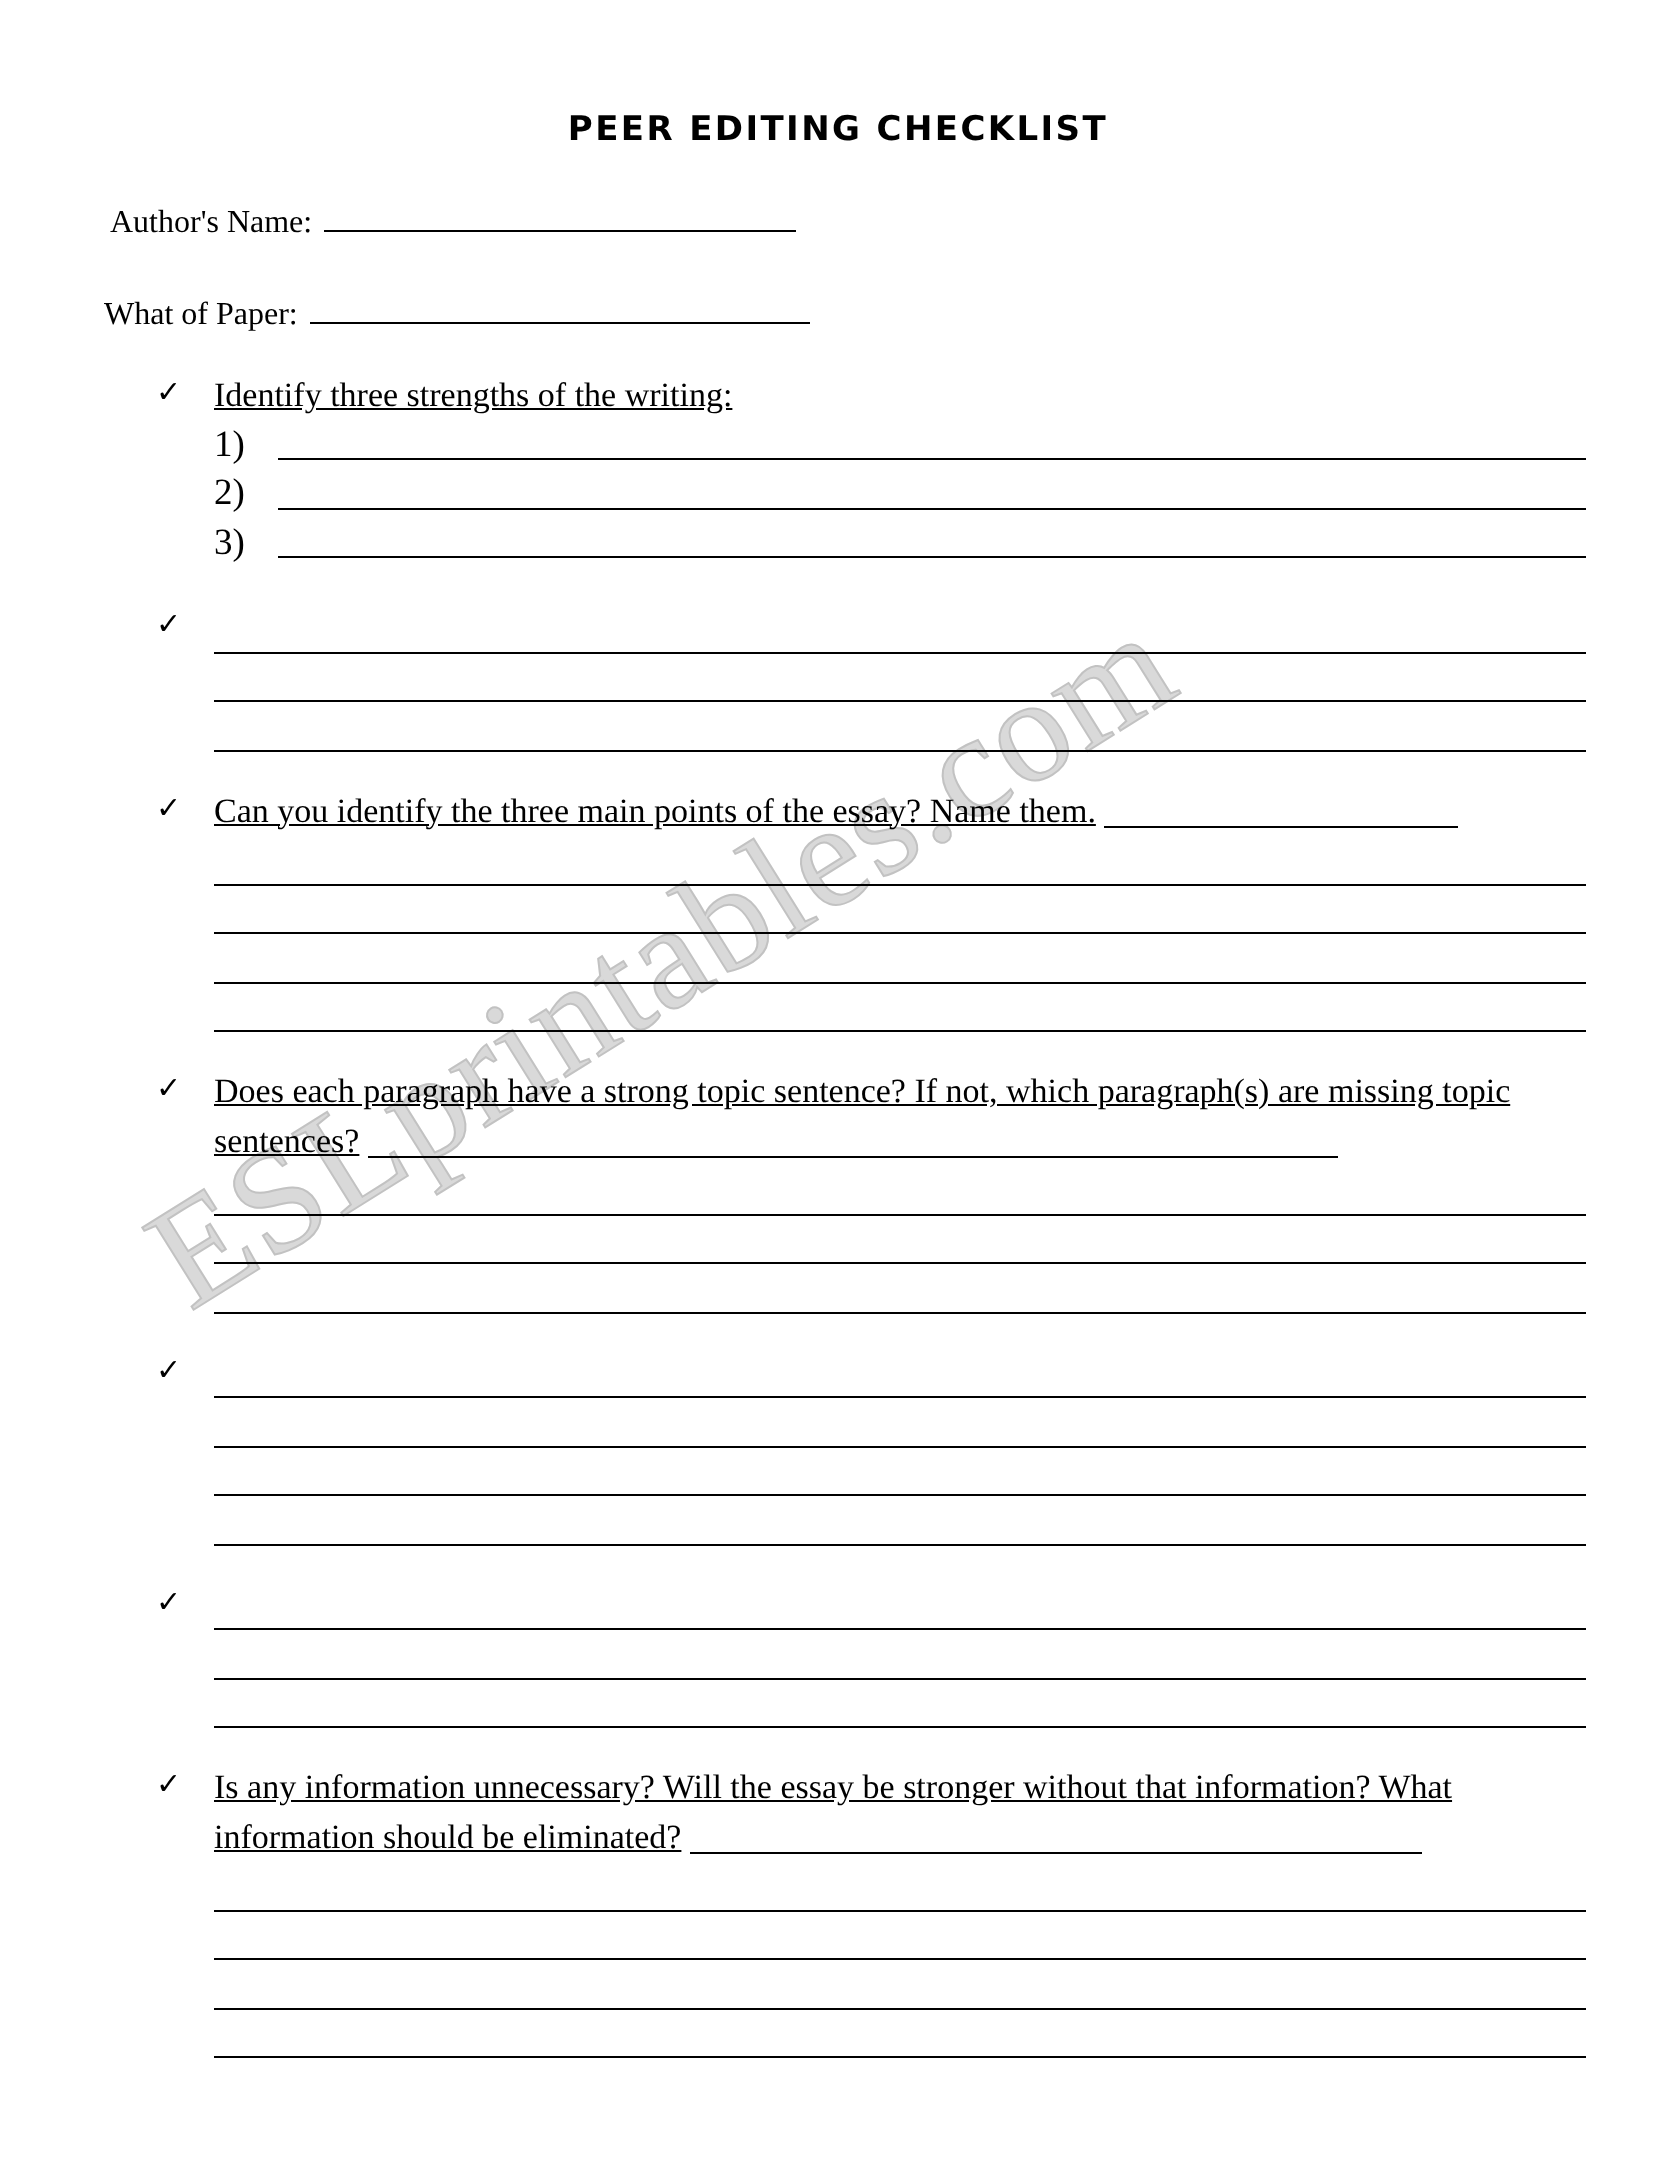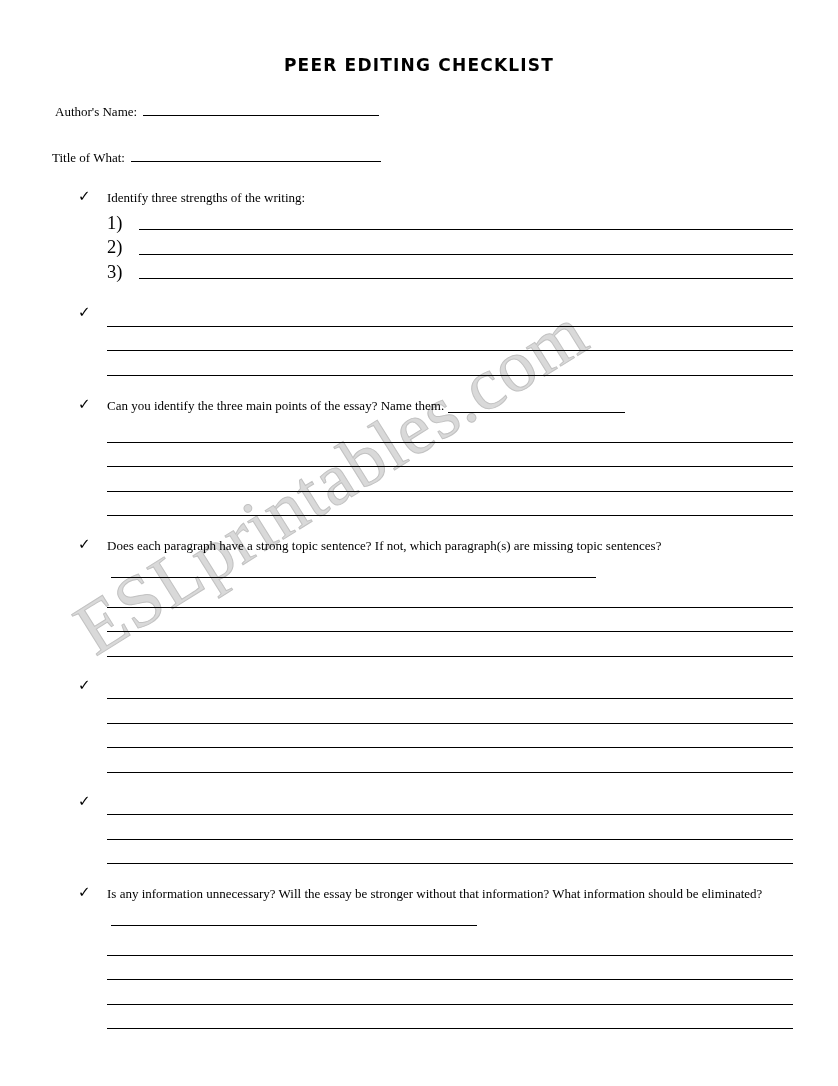--- a/index.html
+++ b/index.html
@@ -55,21 +55,21 @@
     width: 838px;
     text-align: center;
     font-family: "DejaVu Sans", sans-serif;
     font-weight: bold;
     font-size: 17px;
     letter-spacing: 1.2px;
   }
 
   .field-row {
     position: absolute;
-    font-size: 13px;
+    font-size: 16px;
     white-space: nowrap;
   }
   .field-label { display: inline-block; }
   .field-line {
     display: inline-block;
     border-bottom: 1px solid #000;
     height: 15px;
     vertical-align: baseline;
     margin-left: 6px;
   }
@@ -92,22 +92,23 @@
     left: 78px;
     top: 3px;
     font-size: 15px;
     font-family: "DejaVu Sans", sans-serif;
     line-height: 1;
   }
 
   .qtext {
     display: block;
     margin-left: 27px;
-    font-size: 13px;
+    font-size: 17px;
     line-height: 24.5px;
+    text-decoration: underline;
   }
   .qtext .inline-line {
     border-bottom: 1px solid #000;
     display: inline-block;
     height: 16px;
     vertical-align: -3px;
   }
 
   .sub-numbered {
     margin-left: 27px;
@@ -152,21 +153,21 @@
 
   <div class="content">
 
     <div class="doc-title">PEER EDITING CHECKLIST</div>
 
     <div class="field-row" style="left:55px; top:100px;">
       <span class="field-label">Author's Name:</span><span class="field-line" style="width:236px;"></span>
     </div>
 
     <div class="field-row" style="left:52px; top:146px;">
-      <span class="field-label">Title of What:</span><span class="field-line" style="width:250px;"></span>
+      <span class="field-label">What of Paper:</span><span class="field-line" style="width:250px;"></span>
     </div>
 
     <div class="list" id="checklist">
         <div class="item">
           <span class="check">✓</span>
           <div class="qtext">Identify three strengths of the writing:</div>
           <div class="sub-numbered">
             <div class="sub-row">
               <span class="sub-num">1)</span>
               <span class="sub-line"></span>

